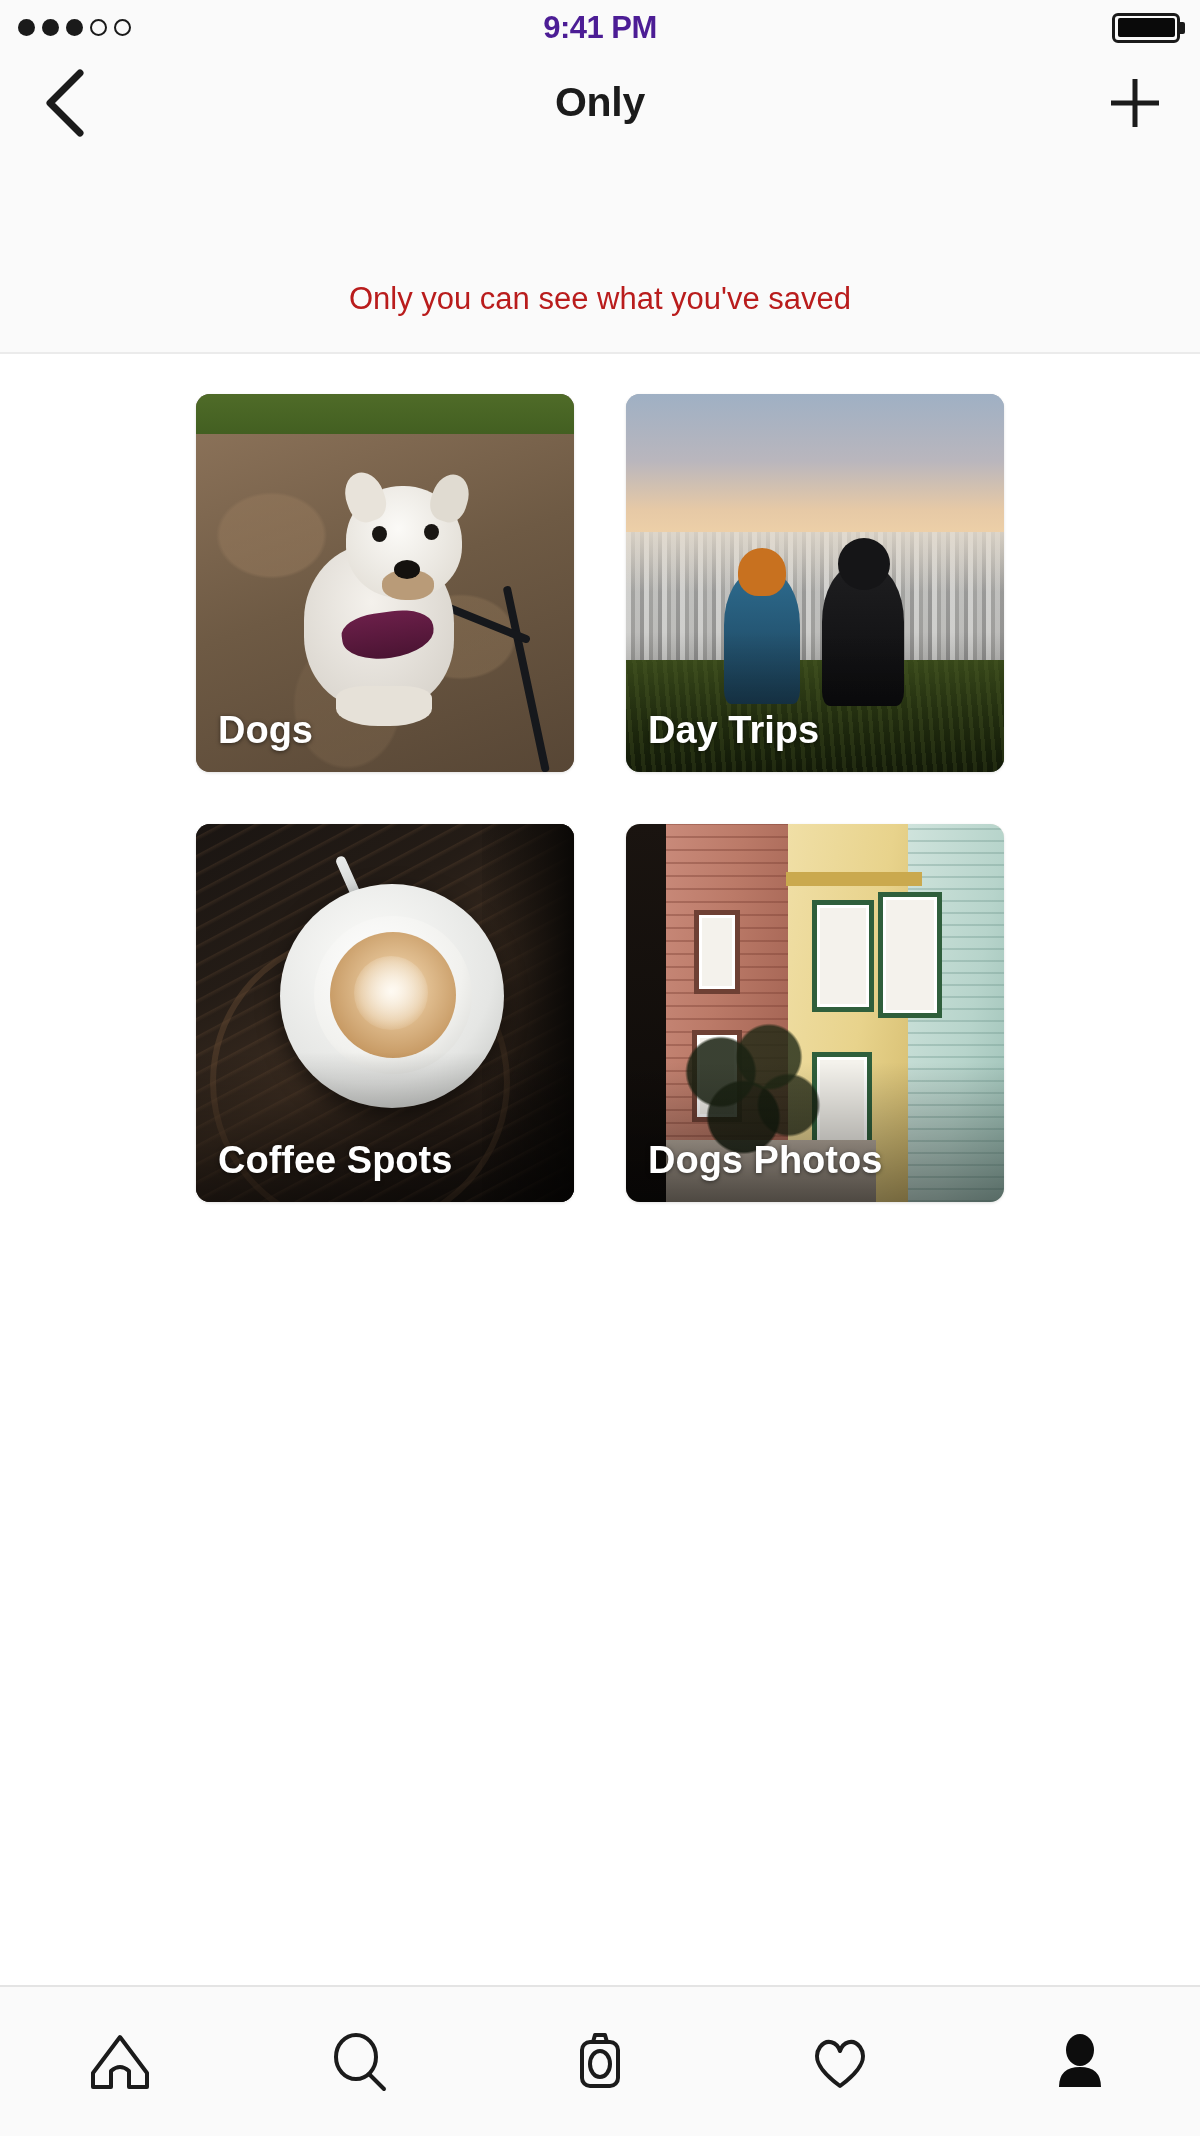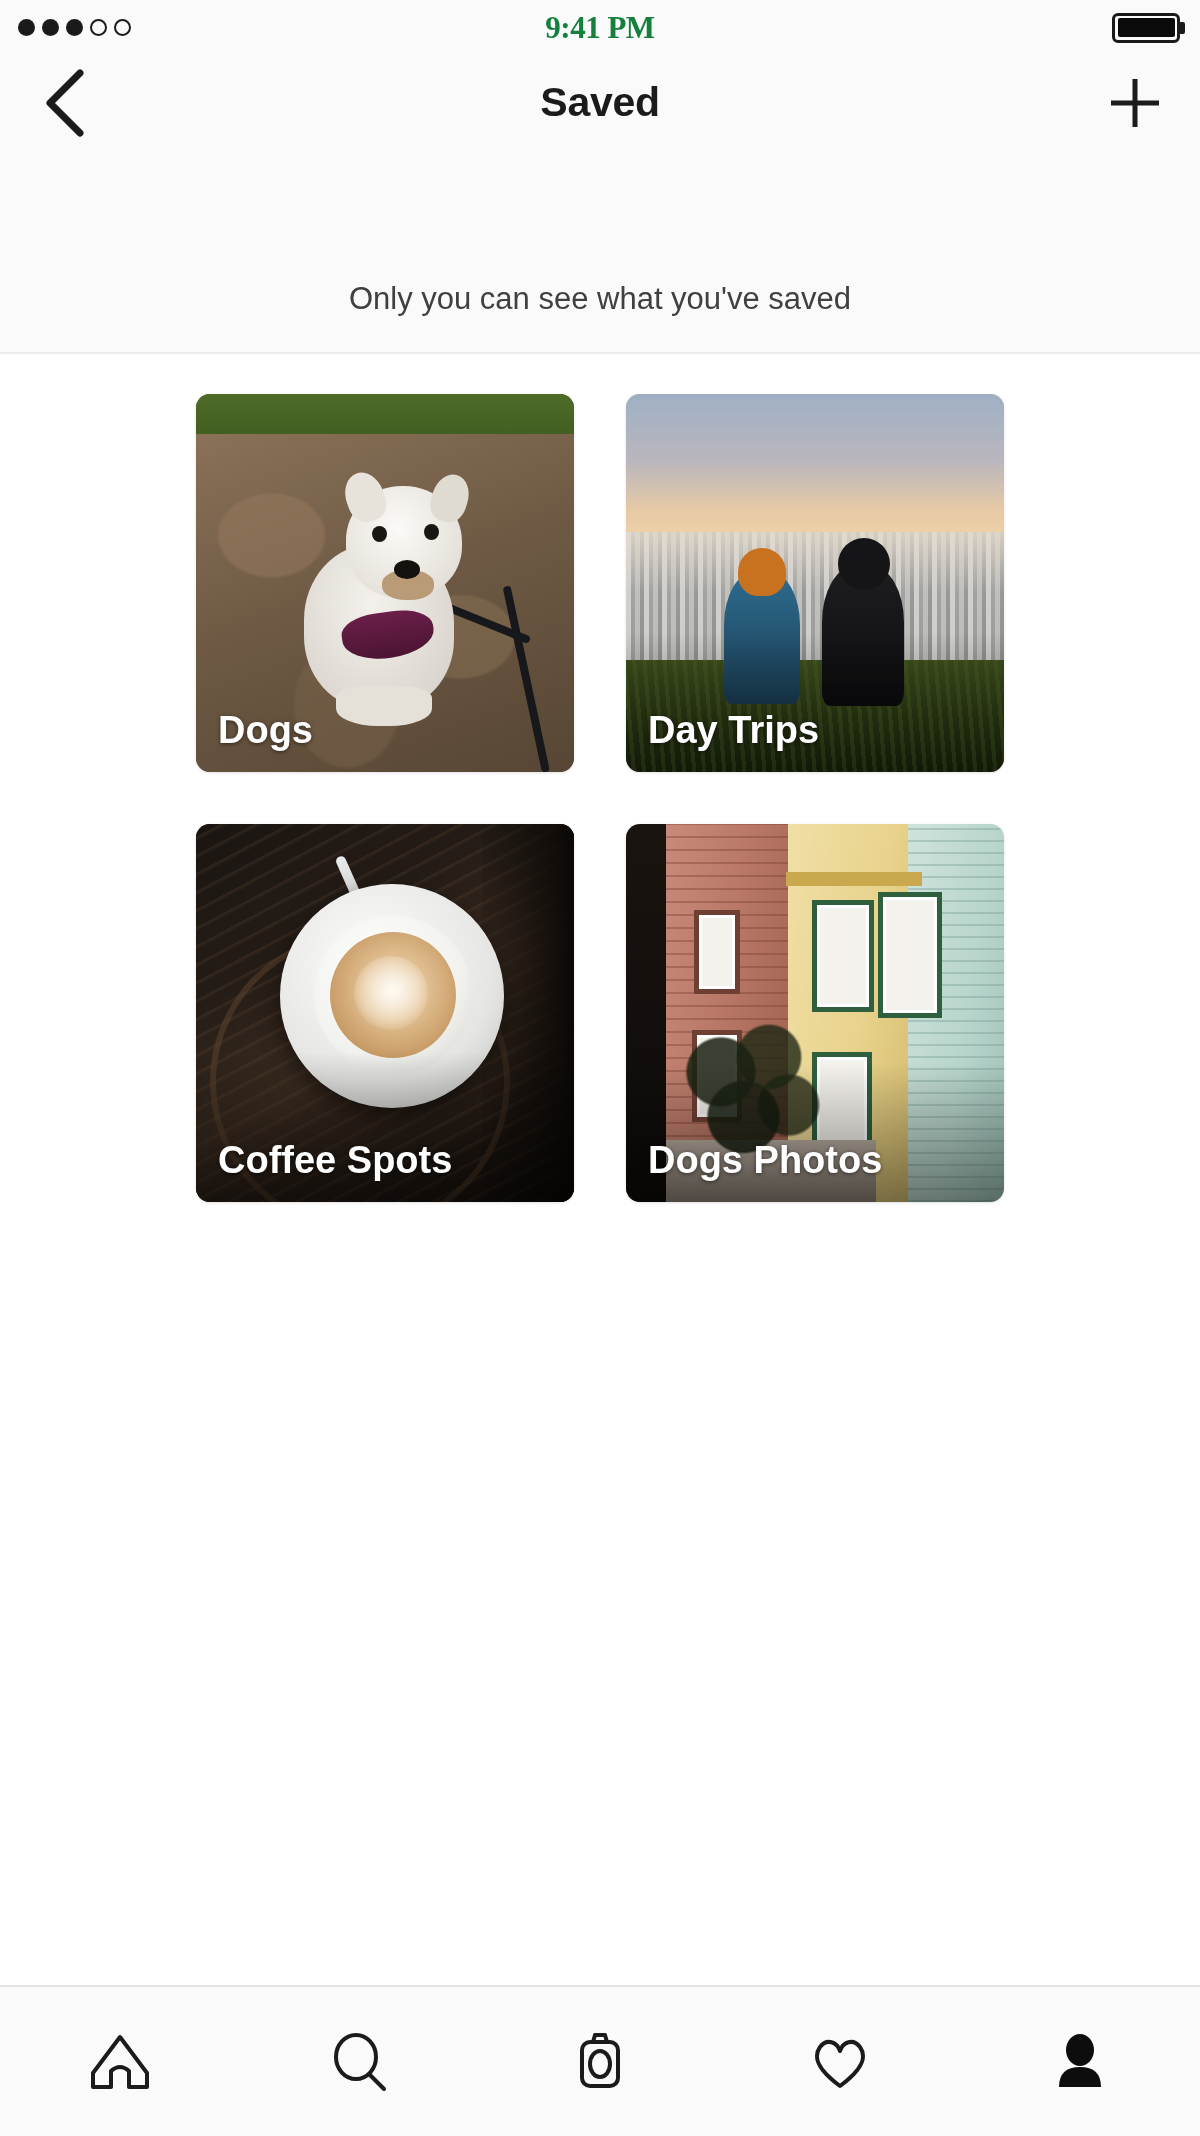--- a/index.html
+++ b/index.html
@@ -16,21 +16,21 @@
     position: absolute; top: 0; left: 0; width: 1200px; height: 55px;
     background: #fafafa;
     display: flex; align-items: center;
   }
   .sb-left { position: absolute; left: 18px; display: flex; align-items: center; gap: 7px; }
   .dot { width: 17px; height: 17px; border-radius: 50%; }
   .dot.filled { background: #1a1a1a; }
   .dot.empty { background: transparent; border: 2.5px solid #1a1a1a; }
   .sb-time {
     position: absolute; left: 0; width: 1200px; text-align: center;
-    font-size: 31px; font-weight: bold; color: #15803d; letter-spacing: -0.5px; font-family: Liberation Serif, serif;
+    font-size: 31px; font-weight: bold; color: #4c1d95; letter-spacing: -0.5px;
   }
   .sb-right { position: absolute; right: 20px; display: flex; align-items: center; }
   .battery {
     width: 68px; height: 30px; border: 3px solid #1a1a1a; border-radius: 6px;
     padding: 2.5px; position: relative;
   }
   .battery-fill { height: 100%; background: #0a0a0a; border-radius: 2px; }
   .battery-cap {
     position: absolute; right: -8px; top: 50%; transform: translateY(-50%);
     width: 5px; height: 12px; background: #1a1a1a; border-radius: 0 2px 2px 0;
@@ -74,21 +74,21 @@
   .tab.active .tab-underline { background: #3b3b3b; }
   .tab.inactive .tab-underline { background: #e4e4e4; height: 2px; }
 
   
   .info-banner {
     position: absolute; top: 246px; left: 0; width: 1200px; height: 108px;
     background: #fafafa;
     border-bottom: 2px solid #ebebeb;
     display: flex; align-items: center; justify-content: center;
   }
-  .info-text { font-size: 31px; color: #404040; }
+  .info-text { font-size: 31px; color: #b91c1c; }
 
   
   .grid {
     position: absolute; top: 354px; left: 0; width: 1200px; height: 1942px;
     background: #ffffff;
     padding: 40px 38px 0 38px;
     display: grid;
     grid-template-columns: 378px 378px;
     grid-template-rows: 378px 378px;
     column-gap: 52px; row-gap: 52px;
@@ -364,21 +364,21 @@
       </div>
     </div>
   </div>
 
   <div class="navbar">
     <div class="nav-back">
       <svg width="46" height="72" viewBox="0 0 46 72">
         <polyline points="38,6 8,36 38,66" fill="none" stroke="#1b1b1b" stroke-width="7" stroke-linecap="round" stroke-linejoin="round"></polyline>
       </svg>
     </div>
-    <div class="nav-title">Saved</div>
+    <div class="nav-title">Only</div>
     <div class="nav-add">
       <svg width="58" height="58" viewBox="0 0 58 58">
         <line x1="29" y1="5" x2="29" y2="53" stroke="#1b1b1b" stroke-width="5" stroke-linecap="butt"></line>
         <line x1="5" y1="29" x2="53" y2="29" stroke="#1b1b1b" stroke-width="5" stroke-linecap="butt"></line>
       </svg>
     </div>
   </div>
 
   <div class="tabs">
   </div>

